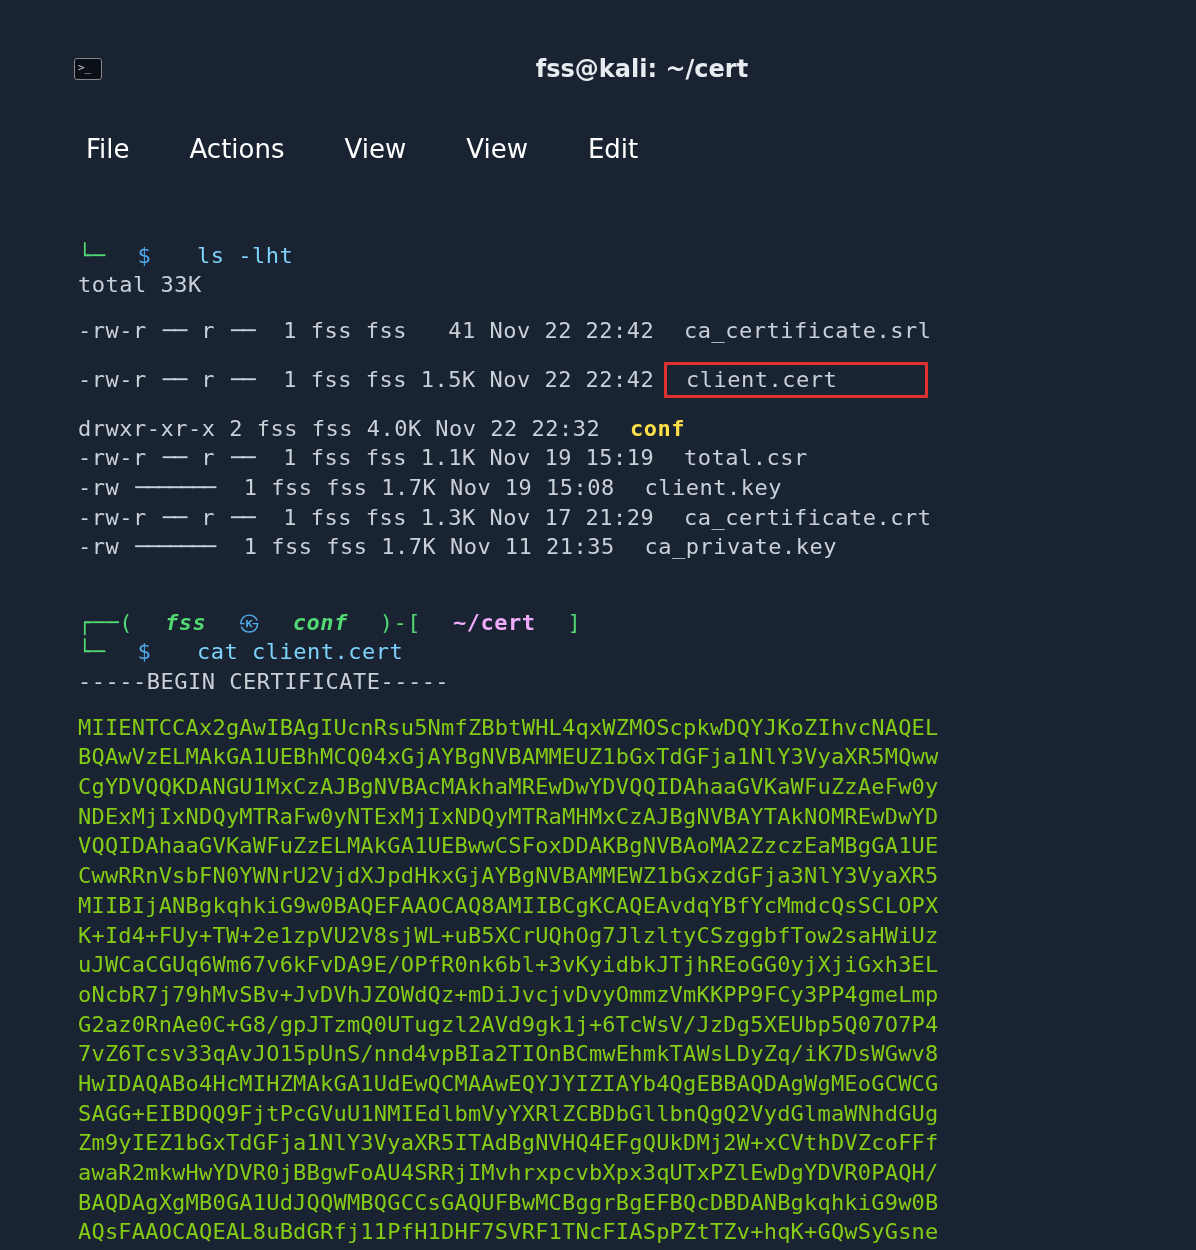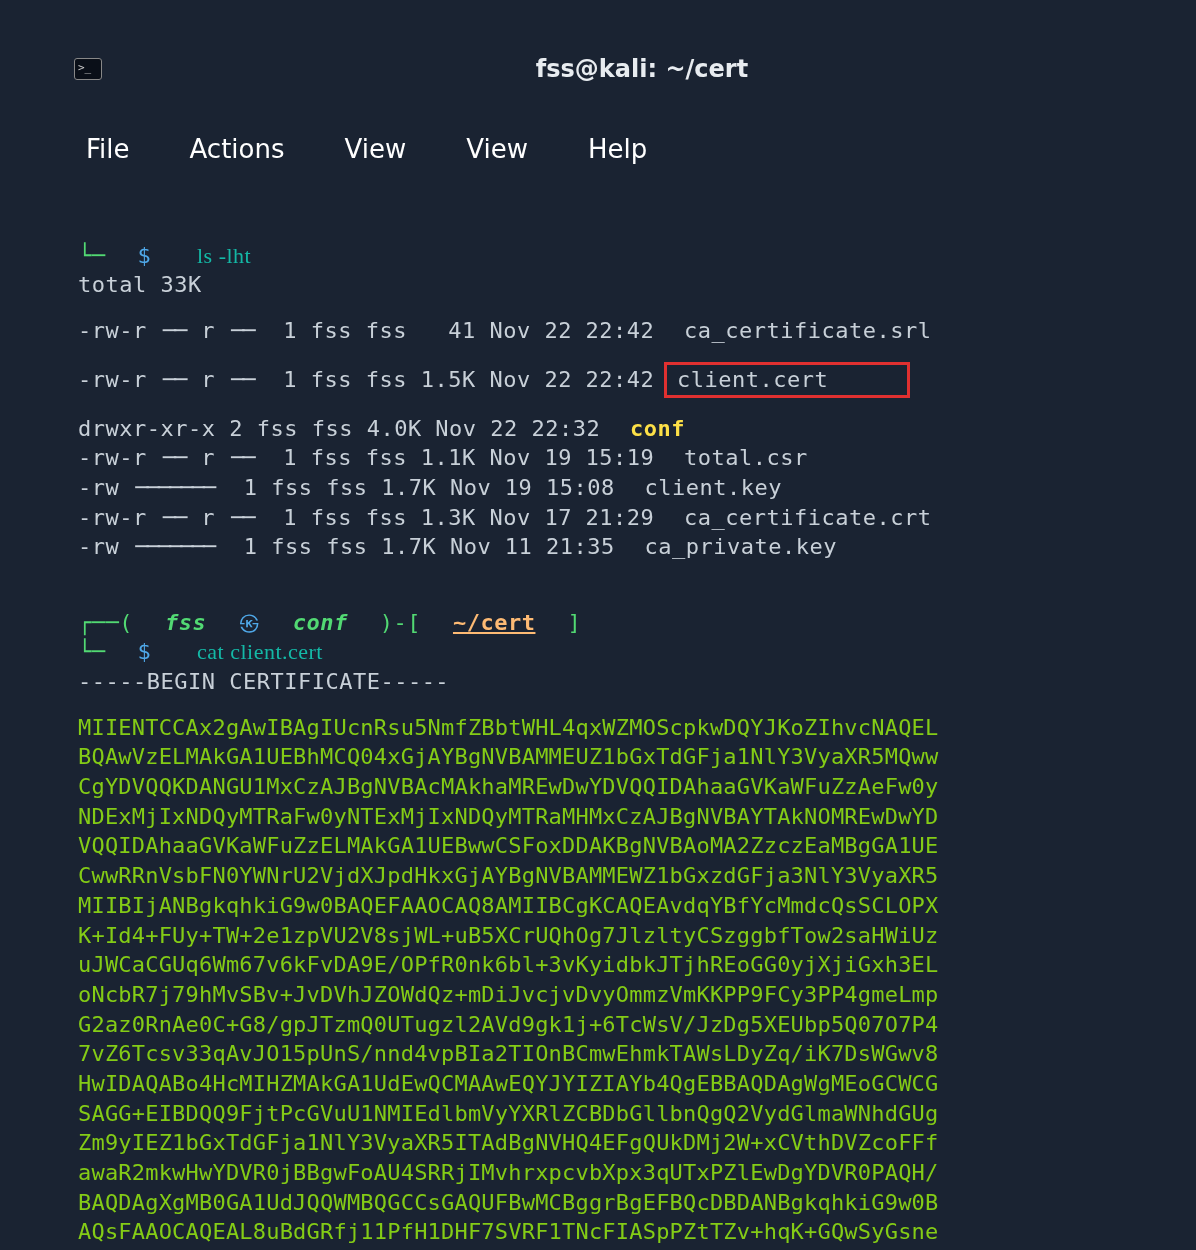--- a/index.html
+++ b/index.html
@@ -60,29 +60,29 @@
     padding: 0 14px 14px 14px;
     white-space: pre;
     letter-spacing: 0.5px;
   }
   .prompt-corner {
     color: #52d973;
   }
   .prompt-dollar {
     color: #4fa8e8;
   }
-  .cmd { color: #14b8a6; font-family: Liberation Serif, serif; }
+  .cmd { color: #7dd3fc; }
   .dir-blue { color: #fde047; font-weight: bold; }
   .user-green { color: #52d973; font-weight: bold; font-style: italic; }
   .at-blue { color: #4fa8e8; }
-  .path-white { color: #fdba74; font-weight: bold; text-decoration: underline; }
+  .path-white { color: #f0abfc; font-weight: bold; }
   .bracket-green { color: #52d973; }
   .highlight-box {
     border: 3px solid #e03030;
-    padding: 0 10px;
+    padding: 0 19px;
     display: inline-block;
     margin-left: -4px;
   }
   .cert-block {
     color: #84cc16;
     word-break: break-all;
     white-space: pre-wrap;
     letter-spacing: 0.2px;
   }
   .hr-line{
@@ -95,21 +95,21 @@
 <div class="titlebar">
   <div class="term-icon"></div>
   <div class="title-text">fss@kali: ~/cert</div>
 </div>
 
 <div class="menubar">
   <span>File</span>
   <span>Actions</span>
   <span>View</span>
   <span>View</span>
-  <span>Help</span>
+  <span>Edit</span>
 </div>
 
 <div class="terminal">
 <span class="prompt-corner">└─</span><span class="prompt-dollar">$ </span><span class="cmd">ls -lht</span>
 <span>total 33K</span>
 <div id="ls-rows">-rw-r<span class="hr-line">──</span>r<span class="hr-line">──</span> 1 fss fss   41 Nov 22 22:42 <span>ca_certificate.srl</span>
 -rw-r<span class="hr-line">──</span>r<span class="hr-line">──</span> 1 fss fss 1.5K Nov 22 22:42 <span class="highlight-box">client.cert     </span>
 drwxr-xr-x 2 fss fss 4.0K Nov 22 22:32 <span class="dir-blue">conf</span>
 -rw-r<span class="hr-line">──</span>r<span class="hr-line">──</span> 1 fss fss 1.1K Nov 19 15:19 <span>total.csr</span>
 -rw<span class="hr-line">───────</span> 1 fss fss 1.7K Nov 19 15:08 <span>client.key</span>

